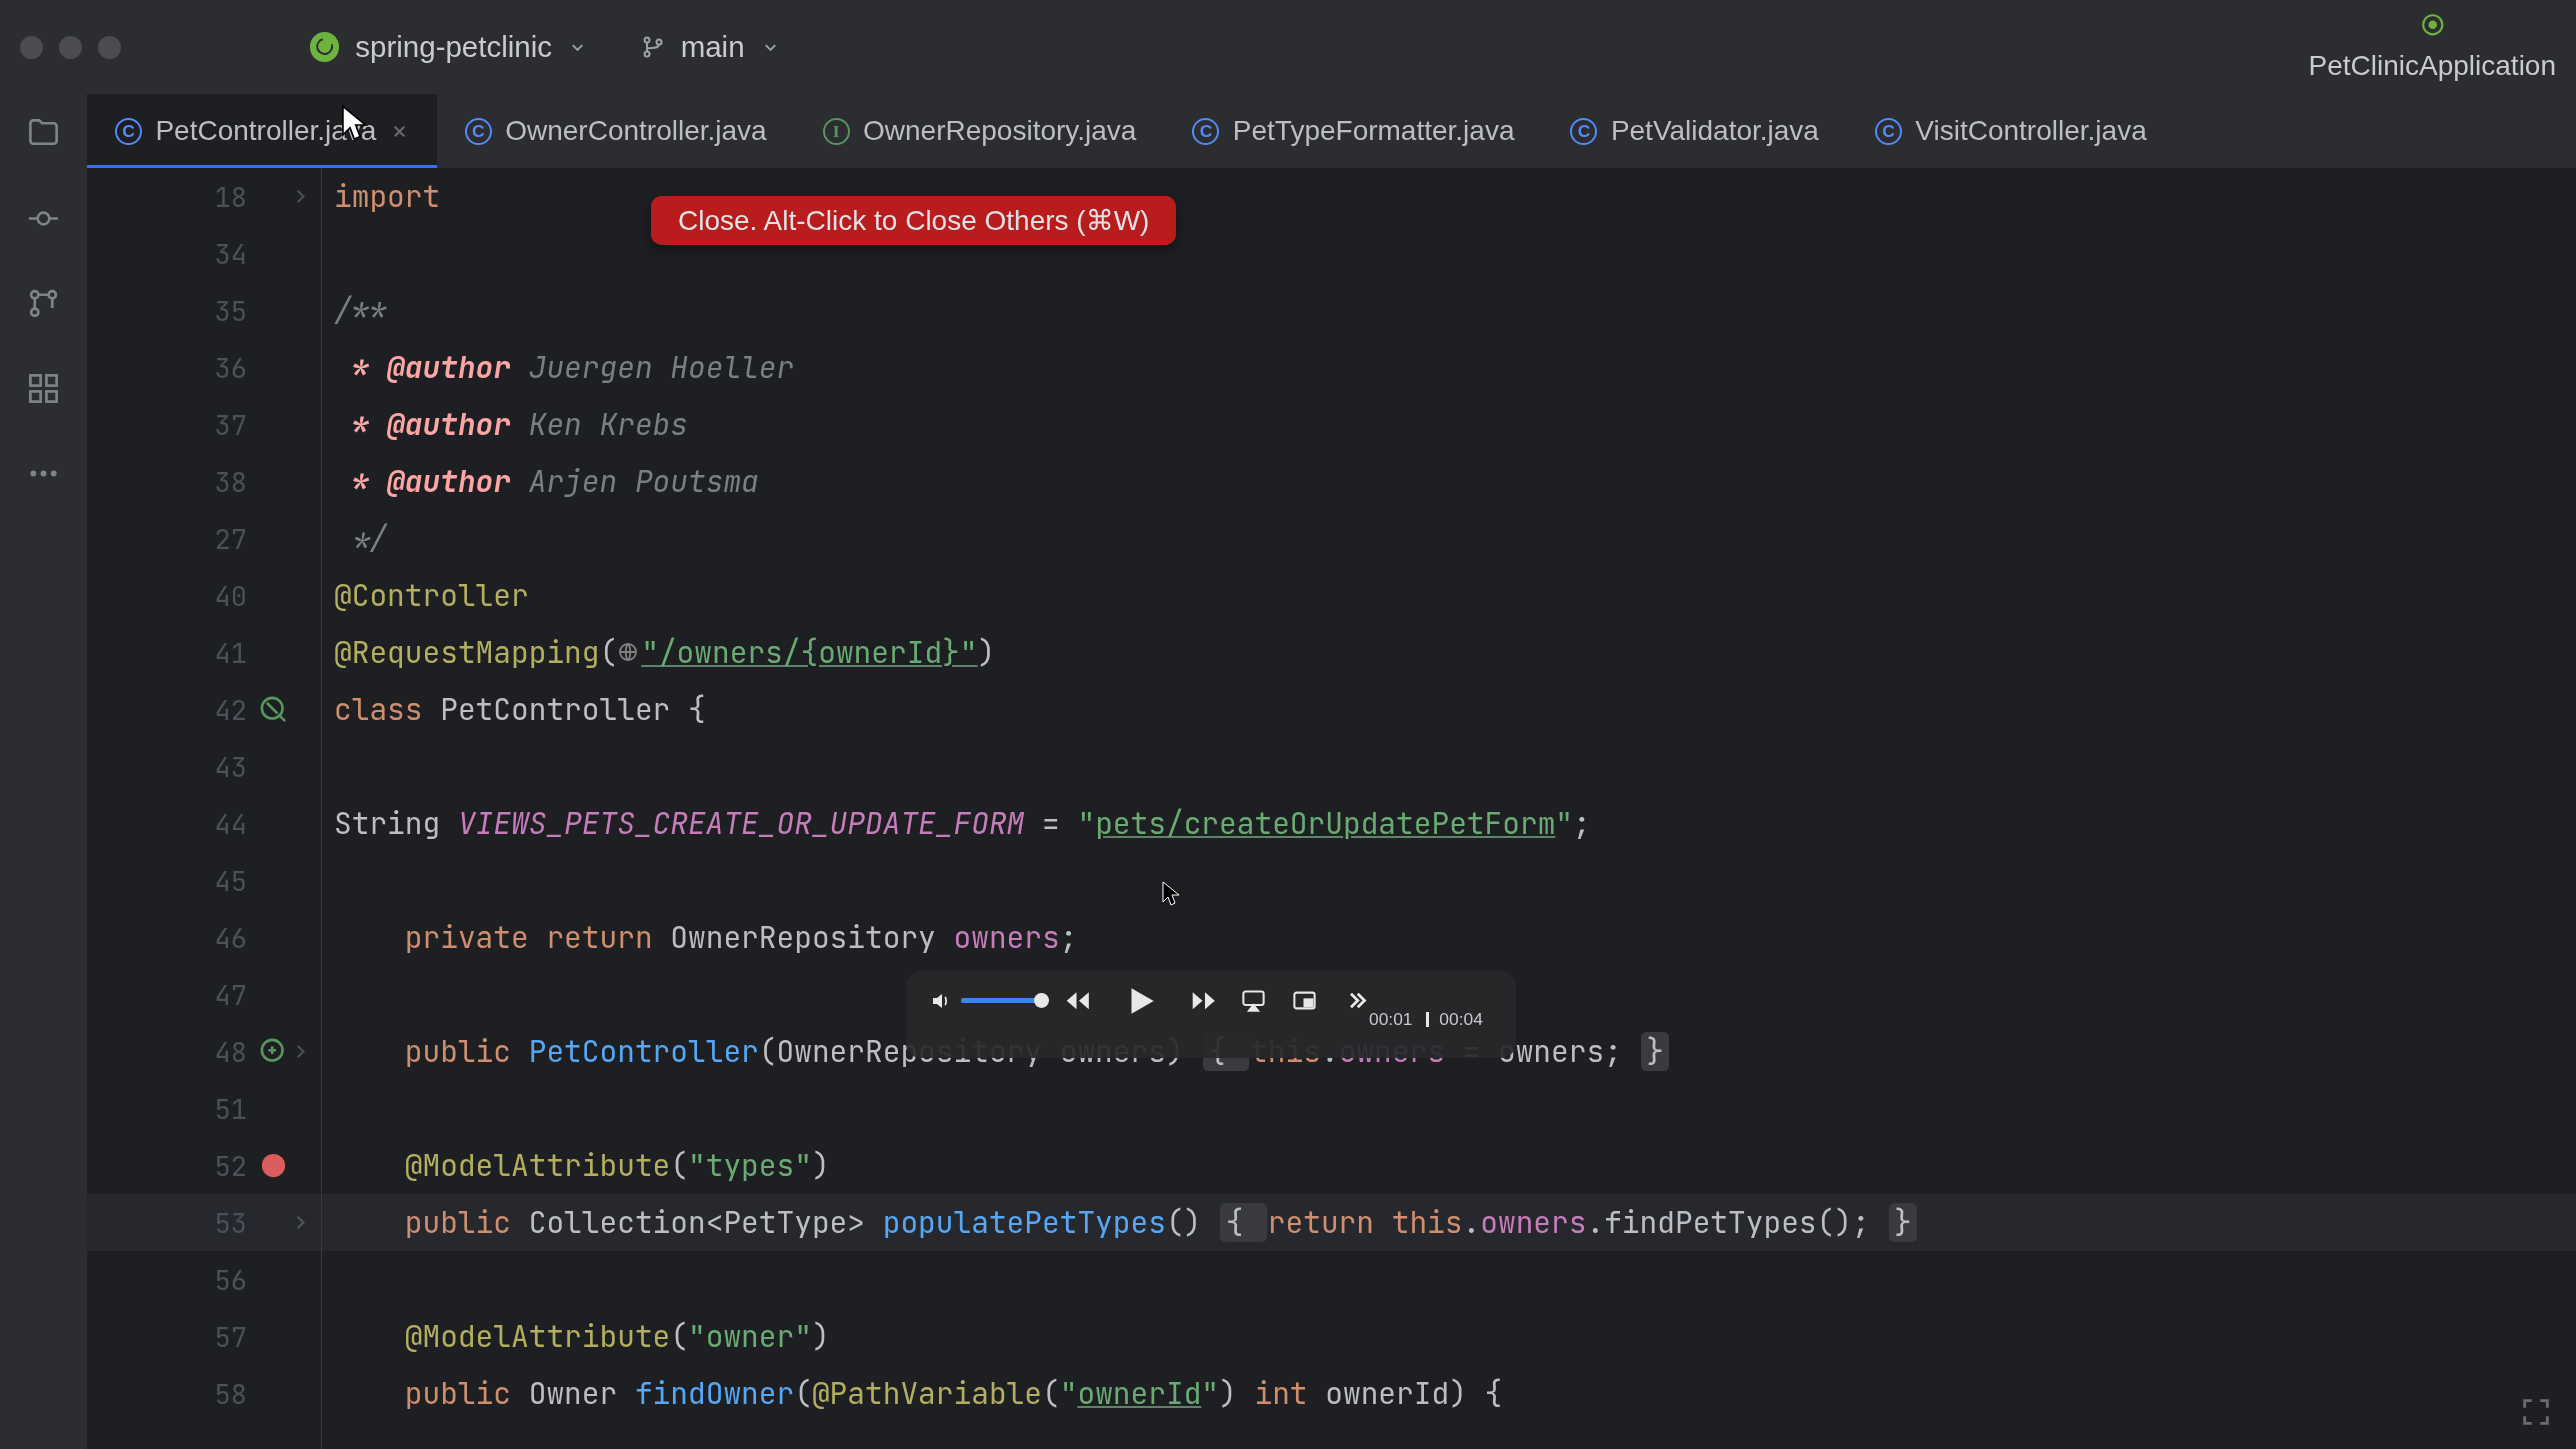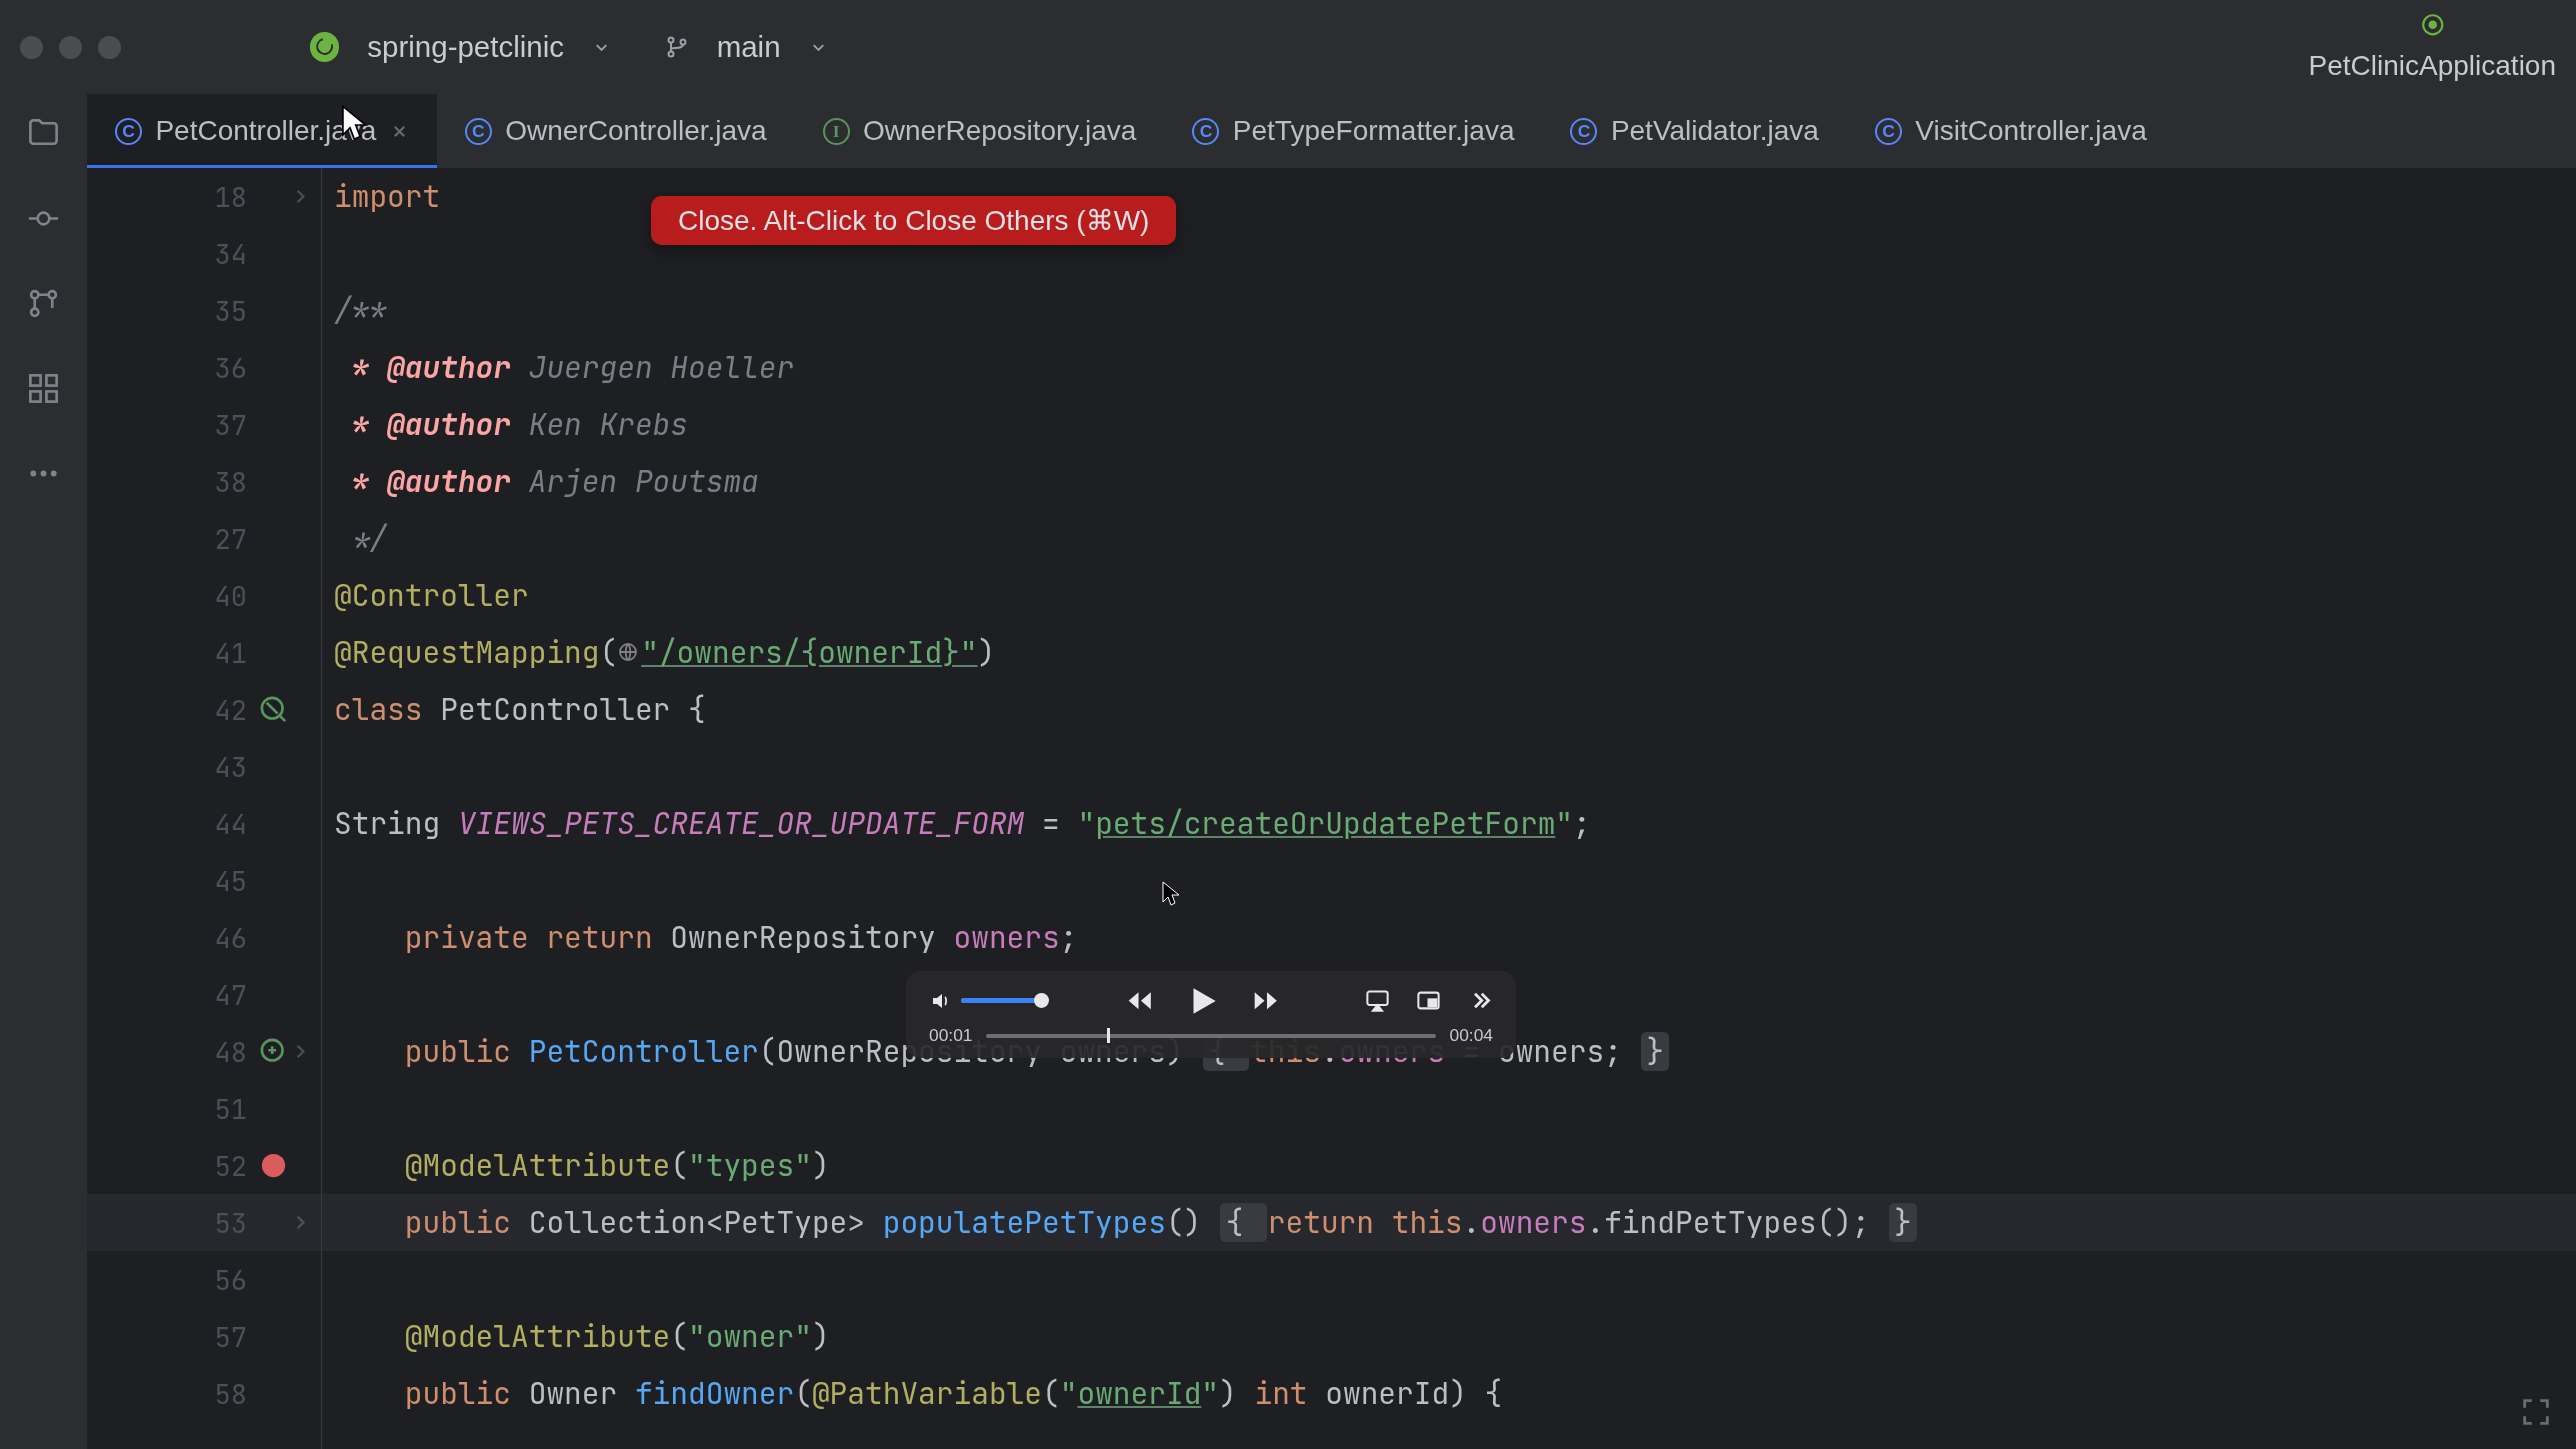--- a/index.html
+++ b/index.html
@@ -15,21 +15,21 @@
 .top-bar {
   height: 94px;
   display: flex;
   align-items: center;
   padding: 0 20px;
   background: #2b2d30;
 }
 .traffic-lights { display: flex; gap: 16px; margin-right: 174px; }
 .traffic-light { width: 23px; height: 23px; border-radius: 50%; background: #4a4c4f; }
 .project-selector, .branch-selector {
-  display: flex; align-items: center; gap: 28px;
+  display: flex; align-items: center; gap: 16px;
   padding: 5.4px 14.8px; border-radius: 8px;
   font-size: 29.5px; color: #c9cbd1; cursor: pointer;
 }
 .project-selector { margin-right: 24px; }
 .spring-logo {
   width: 29.5px; height: 29.5px; border-radius: 50%;
   background: #6db33f;
   display: flex; align-items: center; justify-content: center;
 }
 .spring-logo::after { content: ""; width: 13.4px; height: 13.4px; border: 2.7px solid #2b2d30; border-radius: 50%; border-top-color: transparent; transform: rotate(30deg); }
@@ -119,21 +119,21 @@
 
 .cursor1 { position: absolute; left: 341px; top: 105px; z-index: 60; pointer-events: none; }
 .cursor2 { position: absolute; left: 840px; top: 713px; z-index: 40; pointer-events: none; }
 
 
 .video-ctrl {
   position: absolute; left: 906px; top: 971px;
   width: 610px; height: 87px;
   background: rgba(40,40,42,0.92);
   border-radius: 14.8px;
-  display: flex; flex-direction: column;
+  display: flex; flex-direction: row;
   padding: 10.7px 23px 6.7px;
   z-index: 45;
   color: #e8e8ea;
 }
 .vc-row1 { display: flex; align-items: center; gap: 20px; height: 38px; }
 .vc-vol { display: flex; align-items: center; gap: 8px; }
 .vc-vol-track { width: 81px; height: 5.4px; background: #6f6f73; border-radius: 2.7px; position: relative; }
 .vc-vol-fill { height: 5.4px; background: #3a82f7; border-radius: 2.7px; width: 100%; }
 .vc-vol-knob { position: absolute; right: -6.7px; top: -4.7px; width: 14.8px; height: 14.8px; border-radius: 50%; background: #e8e8ea; }
 .vc-center { flex: 1; display: flex; justify-content: center; gap: 27px; align-items: center; }

